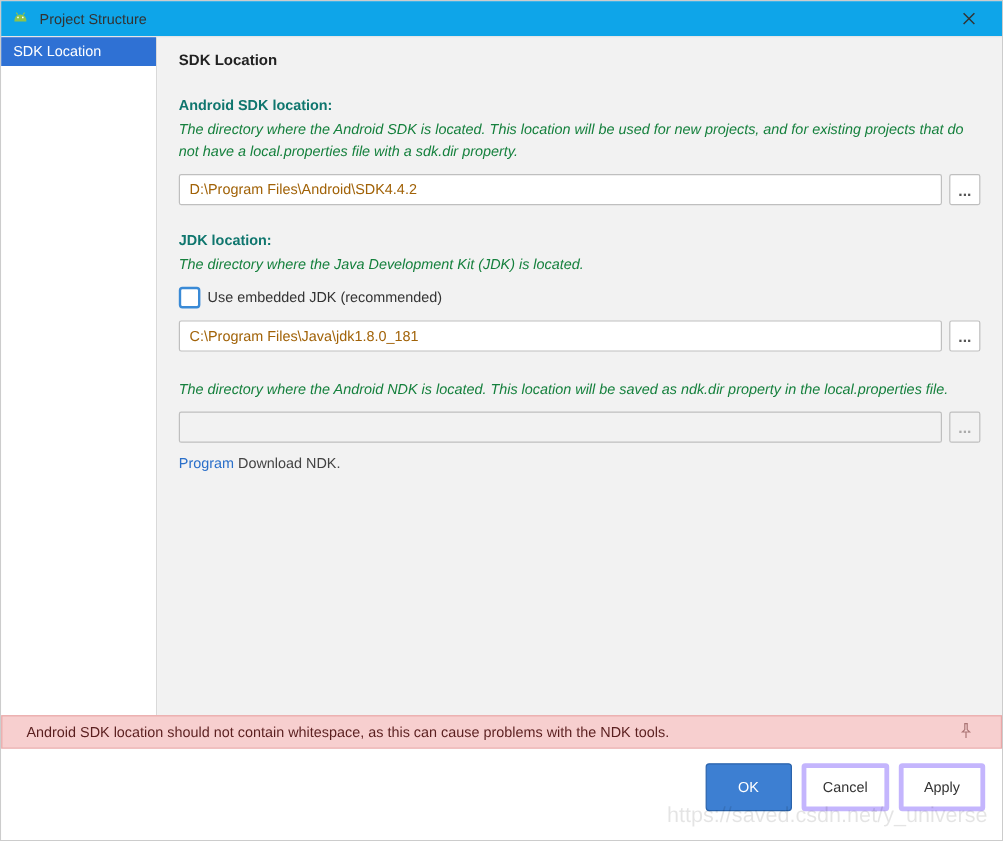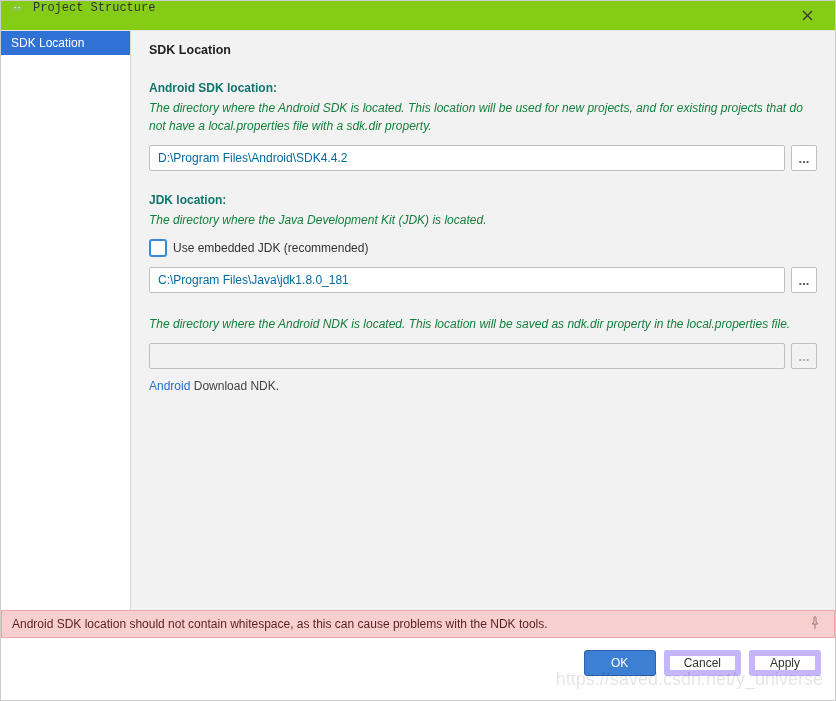--- a/index.html
+++ b/index.html
@@ -16,25 +16,24 @@
       width: 100%;
       height: 100%;
       border: 1px solid #ccc;
       display: flex;
       flex-direction: column;
       position: relative;
     }
     .titlebar {
       height: 30px;
       display: flex;
-      align-items: flex-start;
+      align-items: center;
       padding: 0 8px;
       border-bottom: 1px solid #e6e6e6;
-      background: #84cc16;
-      font-family: Liberation Mono, monospace;
+      background: #0ea5e9;
     }
     .titlebar-icon {
       width: 16px; height: 16px;
       margin-right: 8px;
       display:flex; align-items:center; justify-content:center;
     }
     .titlebar-title { font-size: 12px; color: #333; flex: 1; }
     .close-btn {
       width: 40px; height: 28px;
       display:flex; align-items:center; justify-content:center;
@@ -85,21 +84,21 @@
       align-items: center;
       gap: 6px;
     }
     input.text {
       flex: 1;
       height: 26px;
       border: 1px solid #bfbfbf;
       background: #fff;
       padding: 0 8px;
       font-size: 12px;
-      color: #0369a1;
+      color: #a16207;
       border-radius: 2px;
     }
     input.text:disabled { background:#f2f2f2; color:#888; }
     .browse-btn {
       width: 26px; height: 26px;
       border: 1px solid #bfbfbf;
       background: #fff;
       border-radius: 2px;
       display:flex; align-items:center; justify-content:center;
       cursor: pointer;
@@ -119,48 +118,48 @@
     }
     .link { color: #2a6fc9; text-decoration:none; cursor:pointer; }
     .download-row { font-size:12px; color:#444; margin-top: 10px; }
 
     .warn-bar {
       margin: 0 0 0 0;
       background: #f7cfcf;
       border: 1px solid #e9a8a8;
       color: #5a1f1f;
       font-size: 12px;
-      padding: 5px 10px;
+      padding: 5px 20px;
       display:flex;
       align-items:center;
       justify-content:space-between;
     }
     .warn-icon {
       width:16px;height:16px;opacity:0.6;
     }
 
     .button-row {
       padding: 12px 14px 24px;
       display:flex;
       justify-content:flex-end;
       gap: 8px;
       background:#fff;
     }
     .btn {
       min-width: 72px;
-      height: 26px;
+      height: 40px;
       border-radius: 3px;
       font-size: 12px;
       cursor: pointer;
       padding: 0 14px;
     }
     .btn-default {
       background: #fff;
       color: #333;
-      border: 6px solid #c4b5fd;
+      border: 4px solid #c4b5fd;
     }
     .btn-primary {
       background: #3d7fd2;
       color: #fff;
       border: 1px solid #2a63ab;
     }
     .watermark {
       position:absolute;
       bottom:10px; right:12px;
       opacity:0.10;
@@ -232,21 +231,21 @@
 
       <div class="section">
         <div class="sec-desc">The directory where the Android NDK is located. This location will be saved as ndk.dir property in the local.properties file.</div>
         <div class="input-row">
           <input class="text" type="text" disabled="" value="" style="">
           <div class="browse-btn disabled">
             <span>...</span>
           </div>
         </div>
         <div class="download-row">
-          <span class="link">Android</span><span> Download NDK.</span>
+          <span class="link">Program</span><span> Download NDK.</span>
         </div>
       </div>
     </div>
   </div>
 
   <div class="warn-bar">
     <span>Android SDK location should not contain whitespace, as this can cause problems with the NDK tools.</span>
     <span class="warn-icon">
       <svg width="14" height="14" viewBox="0 0 14 14">
         <path d="M6 1 L8 1 L8 6 L10 8 L4 8 L6 6 Z M7 8 L7 13" fill="none" stroke="#7a3a3a" stroke-width="1"></path>

